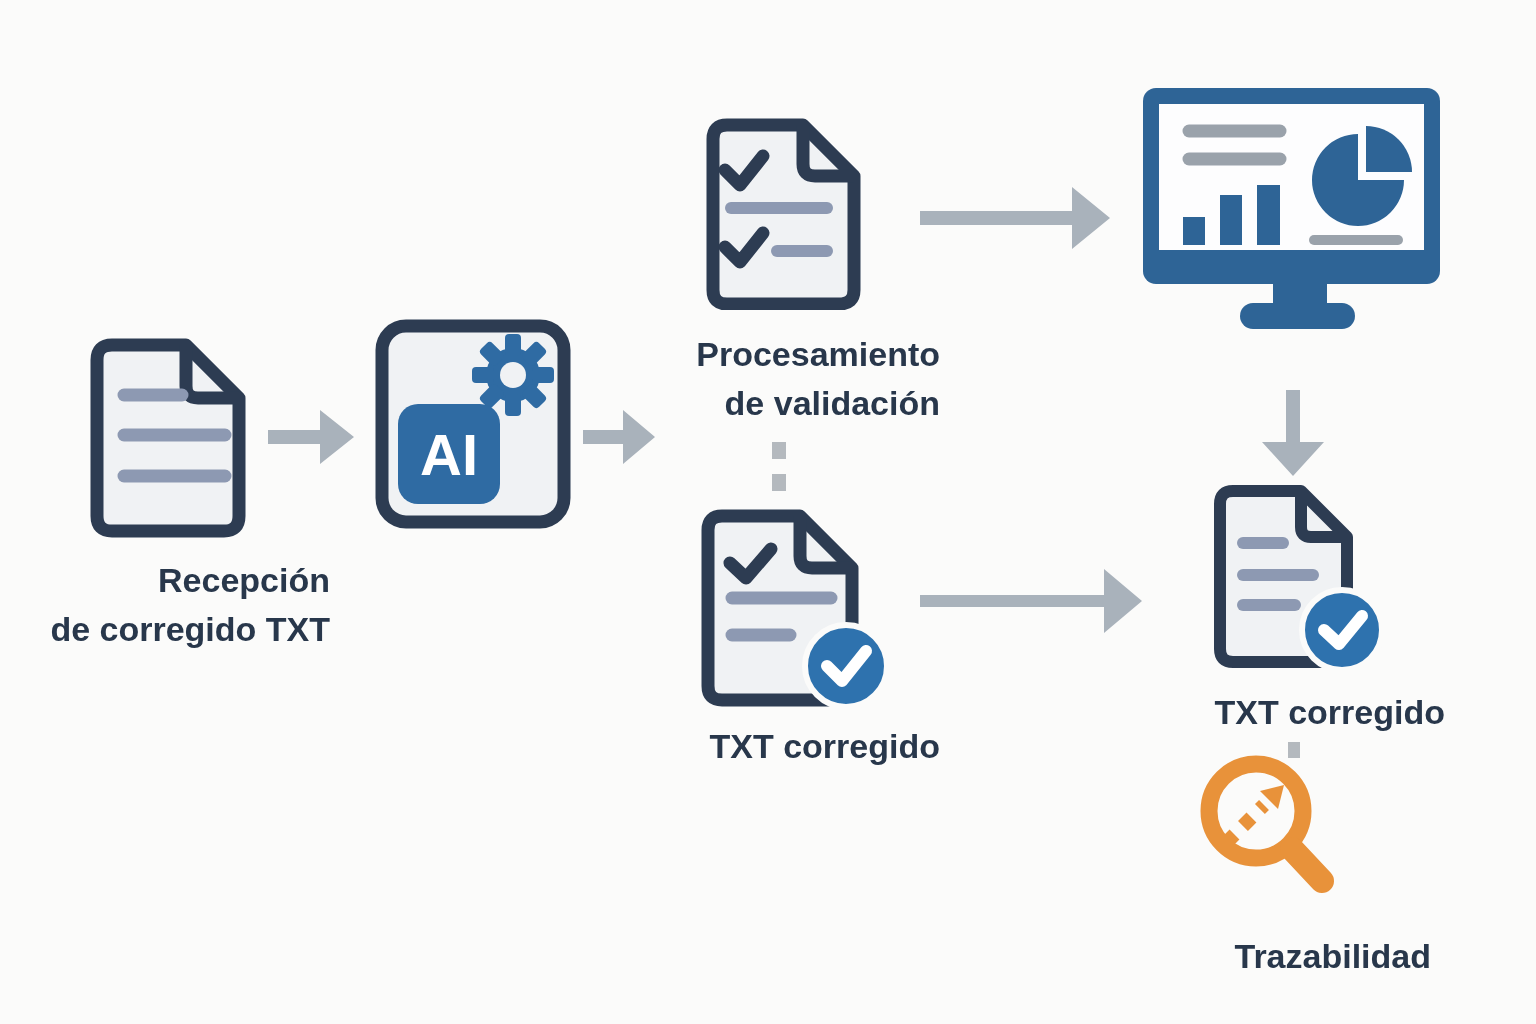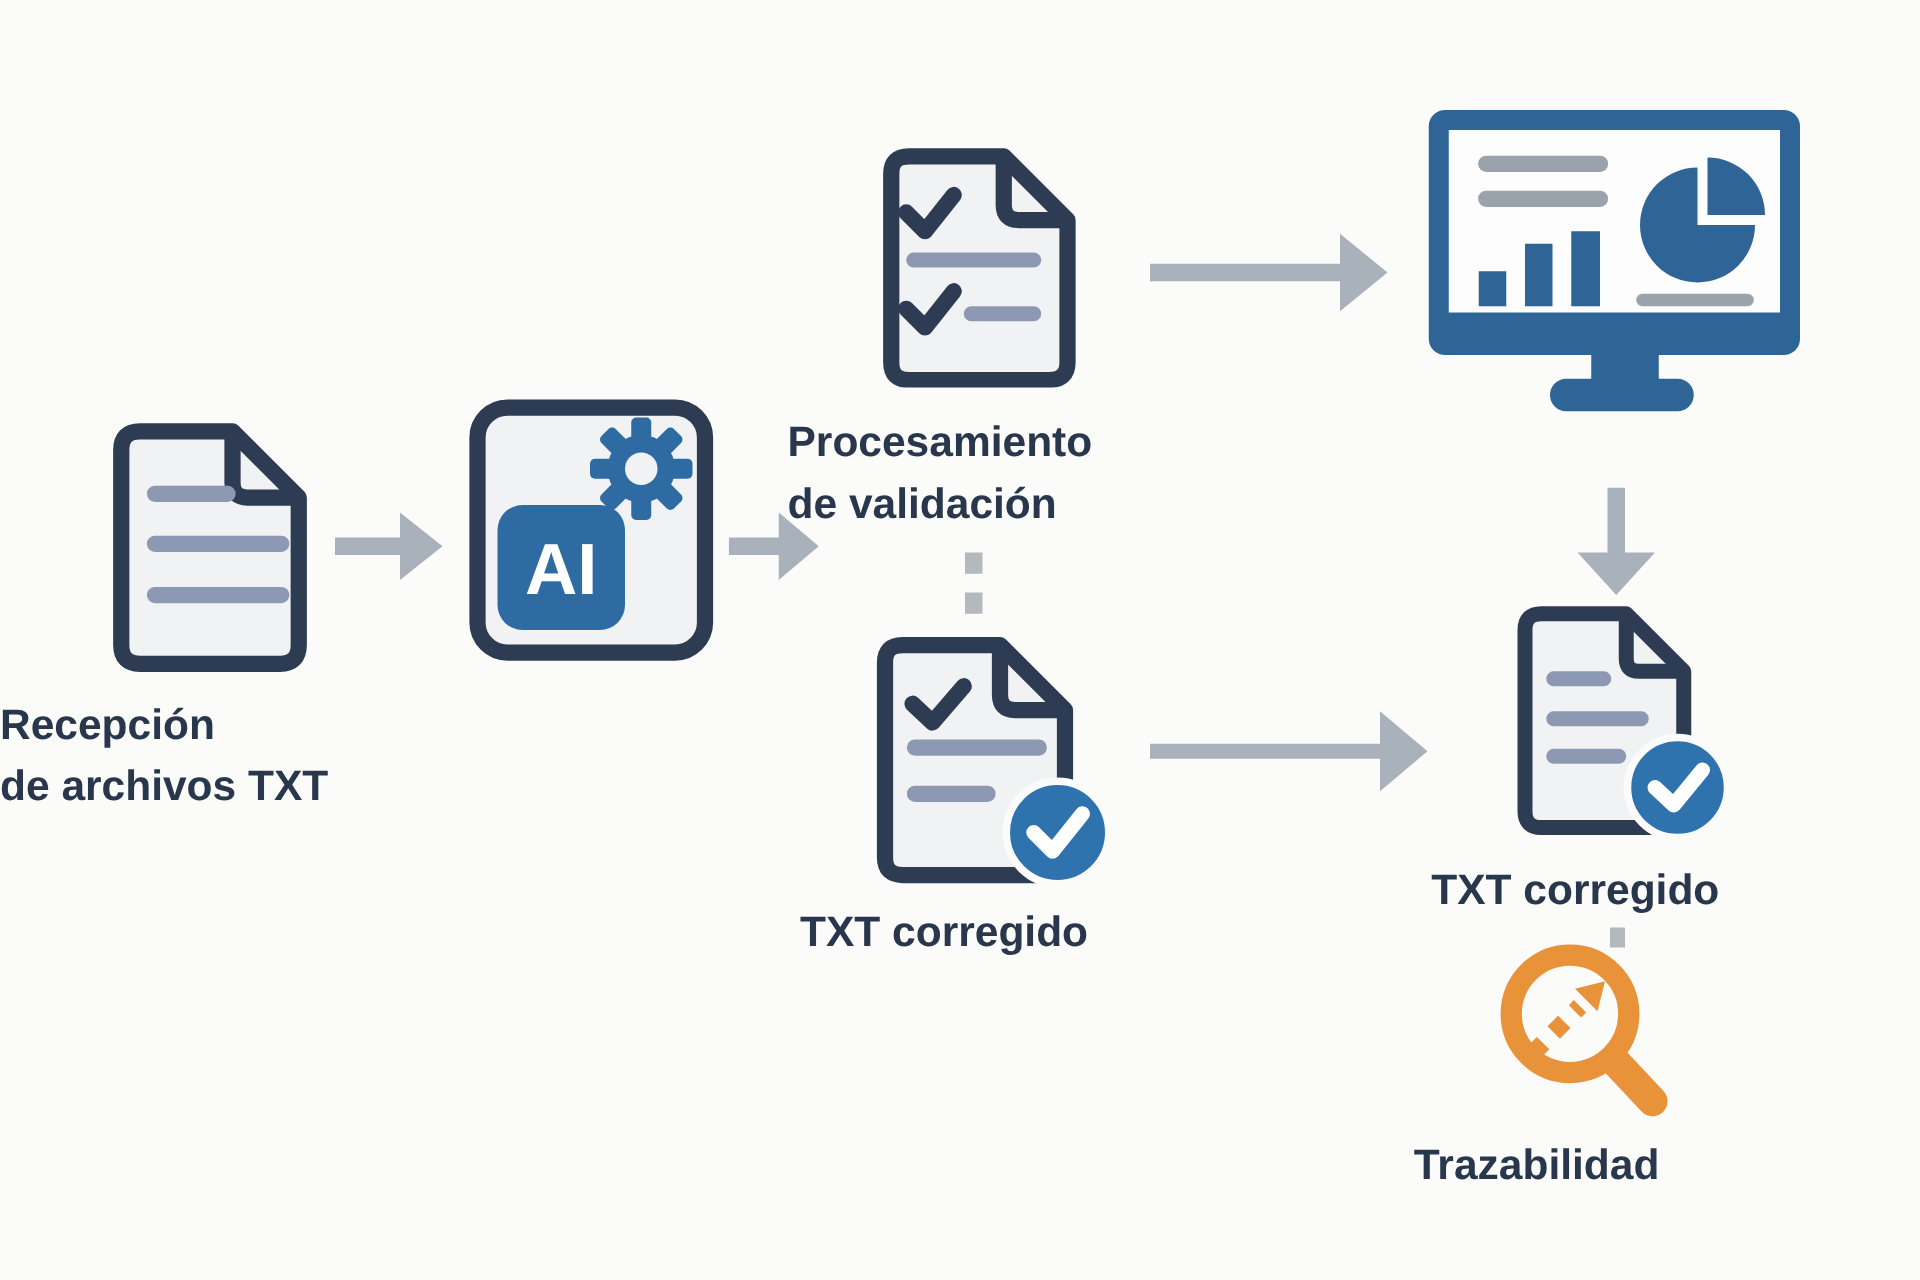--- a/index.html
+++ b/index.html
@@ -3,40 +3,40 @@
 <meta charset="utf-8">
 <style>
   html,body { margin:0; padding:0; }
   #canvas {
     position:relative; width:1536px; height:1024px;
     background:#fbfbfa; overflow:hidden;
     font-family:"Liberation Sans", sans-serif;
   }
   .abs { position:absolute; }
   .node-label {
-    position:absolute; text-align:left;
+    position:absolute; text-align:right;
     font-weight:700; font-size:34px; line-height:1.44;
     color:#28374b; white-space:pre-line;
   }
   svg { display:block; }
 </style>
 </head>
 <body>
 
 <div id="canvas">
 
   <svg class="abs" style="left:82px;top:338px" width="172" height="200" viewBox="0 0 172 200">
     <path d="M30 7 H104 L157 60 V178 Q157 193 142 193 H30 Q15 193 15 178 V22 Q15 7 30 7 Z" fill="#f0f2f4" stroke="#2d3c52" stroke-width="13" stroke-linejoin="round"></path>
     <path d="M104 7 V48 Q104 60 116 60 H157" fill="none" stroke="#2d3c52" stroke-width="13" stroke-linejoin="round"></path>
     <line x1="42" y1="57" x2="100" y2="57" stroke="#8d99b2" stroke-width="13" stroke-linecap="round"></line>
     <line x1="42" y1="97" x2="143" y2="97" stroke="#8d99b2" stroke-width="13" stroke-linecap="round"></line>
     <line x1="42" y1="138" x2="143" y2="138" stroke="#8d99b2" stroke-width="13" stroke-linecap="round"></line>
   </svg>
   <div class="node-label" style="left:0px;top:556px;width:330px">Recepción
-de archivos TXT</div>
+de corregido TXT</div>
 
   <svg class="abs" style="left:268px;top:404px" width="86" height="66" viewBox="0 0 86 66">
     <polygon points="0,26 52,26 52,6 86,33 52,60 52,40 0,40" fill="#a9b2bb"></polygon>
   </svg>
 
   <svg class="abs" style="left:374px;top:318px" width="198" height="212" viewBox="0 0 198 212">
     <rect x="8" y="8" width="182" height="196" rx="24" fill="#f0f2f4" stroke="#2d3c52" stroke-width="13"></rect>
     <g transform="translate(139,57)">
       <g fill="#2f6ba3">
         <circle r="27"></circle>
@@ -139,15 +139,15 @@
   </div>
 
   <svg class="abs" style="left:1190px;top:755px" width="160" height="150" viewBox="0 0 160 150">
     <circle cx="66" cy="56" r="47" fill="none" stroke="#e8923a" stroke-width="17"></circle>
     <line x1="102" y1="94" x2="132" y2="126" stroke="#e8923a" stroke-width="24" stroke-linecap="round"></line>
     <g>
       <line x1="36" y1="88" x2="74" y2="50" stroke="#e8923a" stroke-width="14" stroke-dasharray="12 12"></line>
       <polygon points="94,30 88,54 70,36" fill="#e8923a"></polygon>
     </g>
   </svg>
-  <div class="node-label" style="left:1131px;top:908px;width:300px">Trazabilidad</div>
+  <div class="node-label" style="left:1131px;top:932px;width:300px">Trazabilidad</div>
 
 </div>
 
 </body></html>

